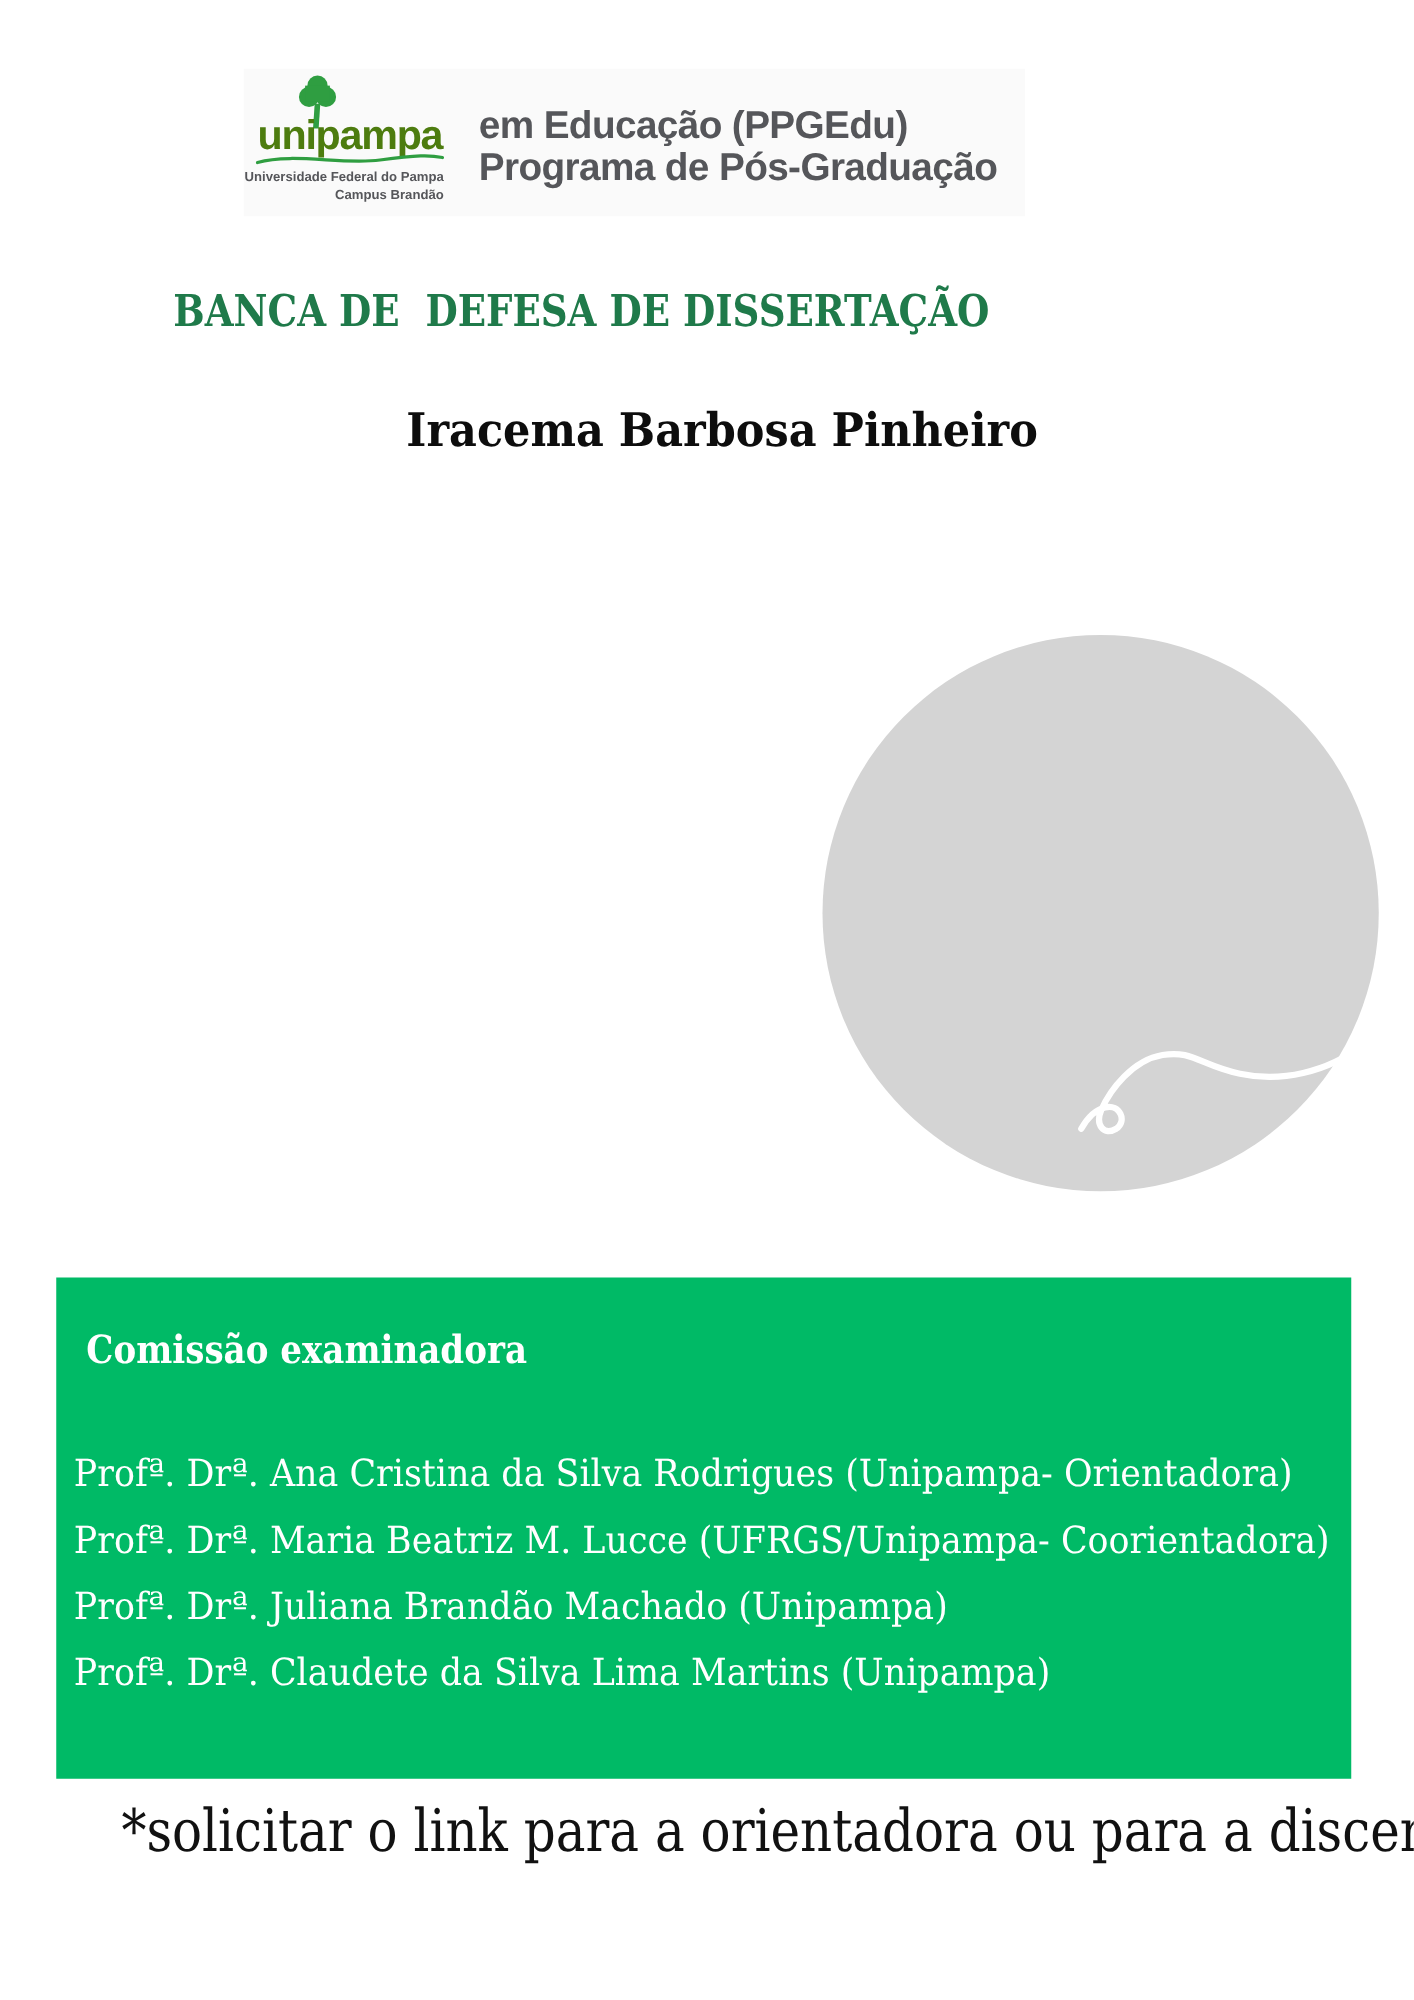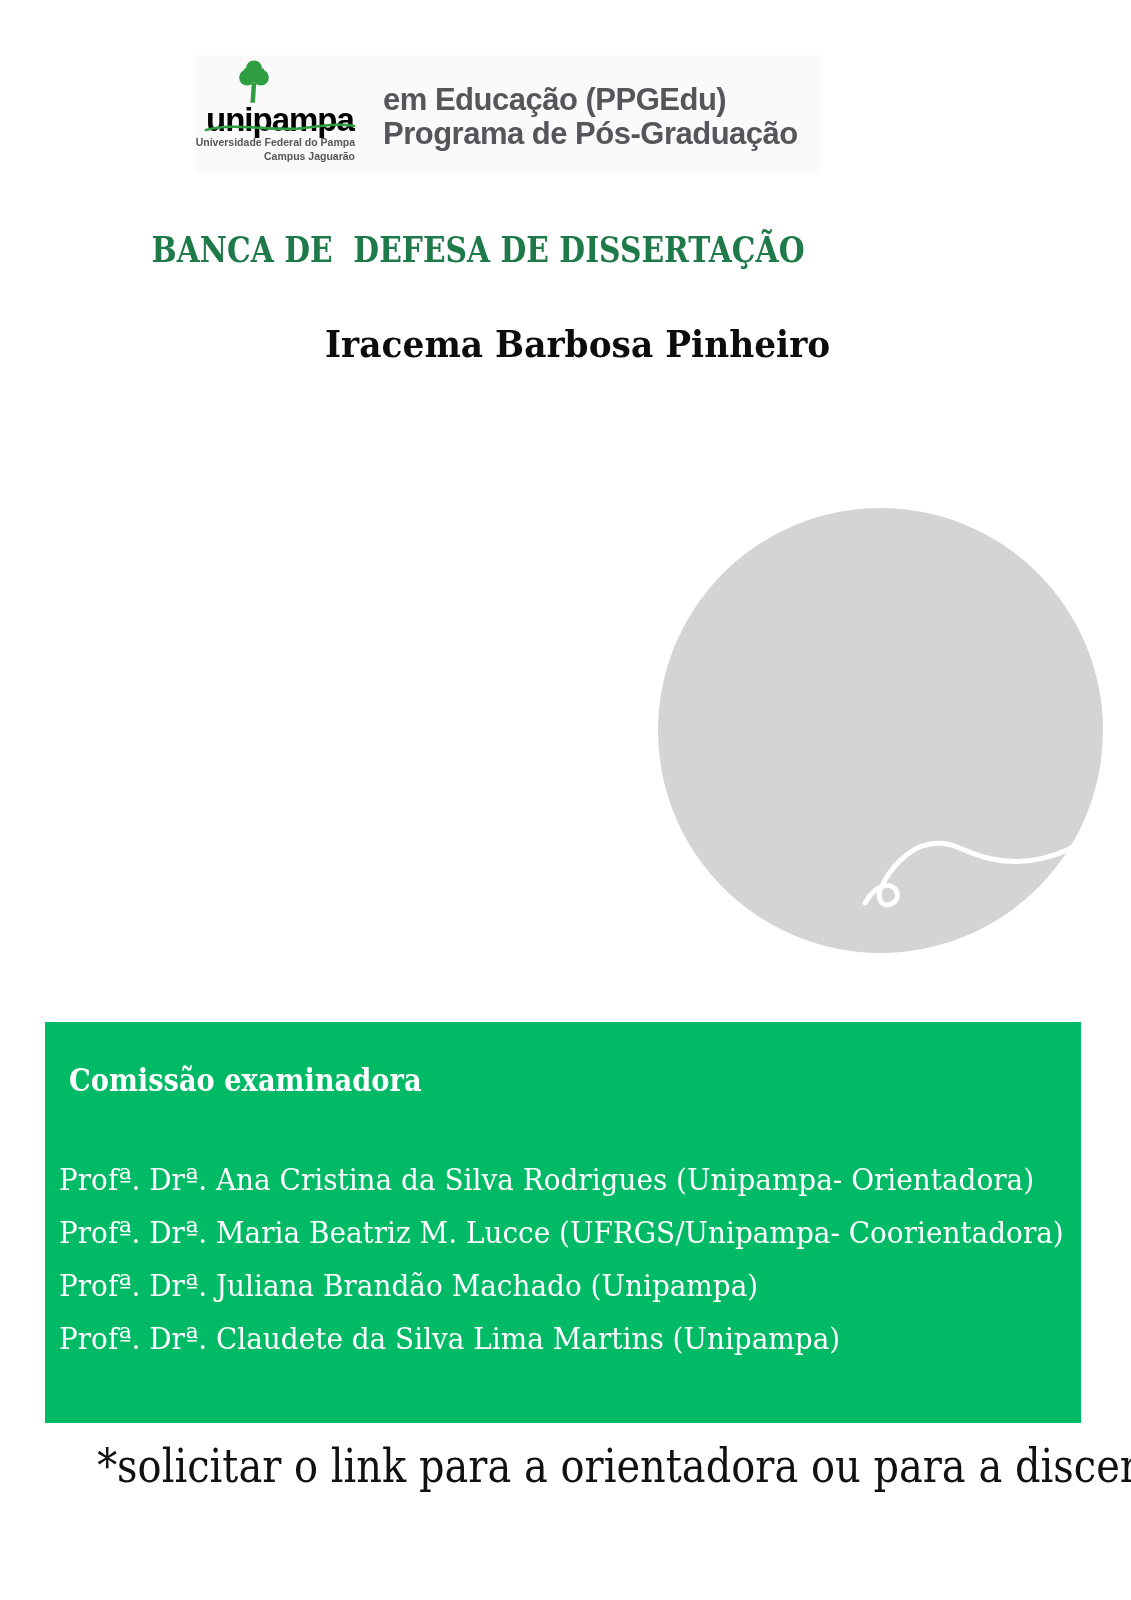--- a/index.html
+++ b/index.html
@@ -10,33 +10,33 @@
     position:relative; overflow:hidden;
   }
   .poster { position:absolute; left:0; top:0; width:1131px; height:1600px; }
 
   
   .logo-block { position:absolute; left:195px; top:55px; width:625px; height:118px; background:#fafafa; }
   .logo-left  { position:absolute; left:0; top:0; width:175px; height:118px; }
   .tree       { position:absolute; left:41px; top:4px; width:36px; height:46px; }
   .brand      { position:absolute; left:11px; top:36px; width:160px;
                 font-family:"Liberation Sans", sans-serif; font-weight:bold;
-                font-size:33px; letter-spacing:-1px; color:#000000; line-height:1;margin-top:12px; }
+                font-size:33px; letter-spacing:-1px; color:#4d7c0f; line-height:1; }
   .wave       { position:absolute; left:9px; top:66px; width:152px; height:13px; }
   .uni-line   { position:absolute; left:0; width:160px; text-align:right;
                 font-family:"Liberation Sans", sans-serif; font-weight:bold;
                 font-size:10.5px; color:#55565a; line-height:13px; }
   .uni-1 { top:81px;text-align:right; }
   .uni-2 { top:95px; }
   .program    { position:absolute; left:188px; top:28px;
                 font-family:"Liberation Sans", sans-serif; font-weight:bold;
                 font-size:31px; line-height:34px; letter-spacing:-0.5px; color:#55565a; }
 
   
-  .banca { position:absolute; left:17px; top:229px; width:922px; text-align:center;
+  .banca { position:absolute; left:4px; top:229px; width:922px; text-align:center;
            color:#1f7a4a; font-weight:bold; font-size:35px; }
   .banca span { display:inline-block; transform:scaleX(0.85); transform-origin:center; white-space:pre; }
 
   .candidate { position:absolute; left:0; top:322px; width:1131px; text-align:center;
                color:#0d0d0d; font-weight:bold; font-size:37px;margin-left:12px; }
   .candidate span { display:inline-block; transform:scaleX(0.93); transform-origin:center; white-space:pre; }
 
   
   .diss { position:absolute; left:62px; top:456px; width:640px;
           color:#2e7e53; font-size:40px; line-height:57px; }
@@ -78,21 +78,21 @@
           <circle cx="27.5" cy="20" r="9"></circle>
           <rect x="9" y="10" width="22" height="14"></rect>
           <path d="M17.5 26 L22.5 26 L21 48 L16 48 Z"></path>
         </g>
       </svg>
       <div class="brand">unipampa</div>
       <svg class="wave" viewBox="0 0 152 13">
         <path d="M2 9 C 30 1, 70 11, 100 7 S 140 3, 150 5" fill="none" stroke="#2f9e41" stroke-width="2.6" stroke-linecap="round"></path>
       </svg>
       <div class="uni-line uni-1">Universidade Federal do Pampa</div>
-      <div class="uni-line uni-2">Campus Jaguarão</div>
+      <div class="uni-line uni-2">Campus Brandão</div>
     </div>
     <div class="program">
       <div>em Educação (PPGEdu)</div>
       <div>Programa de Pós-Graduação</div>
     </div>
   </div>
 
   <div class="banca">
     <span>BANCA DE  DEFESA DE DISSERTAÇÃO</span>
   </div>

